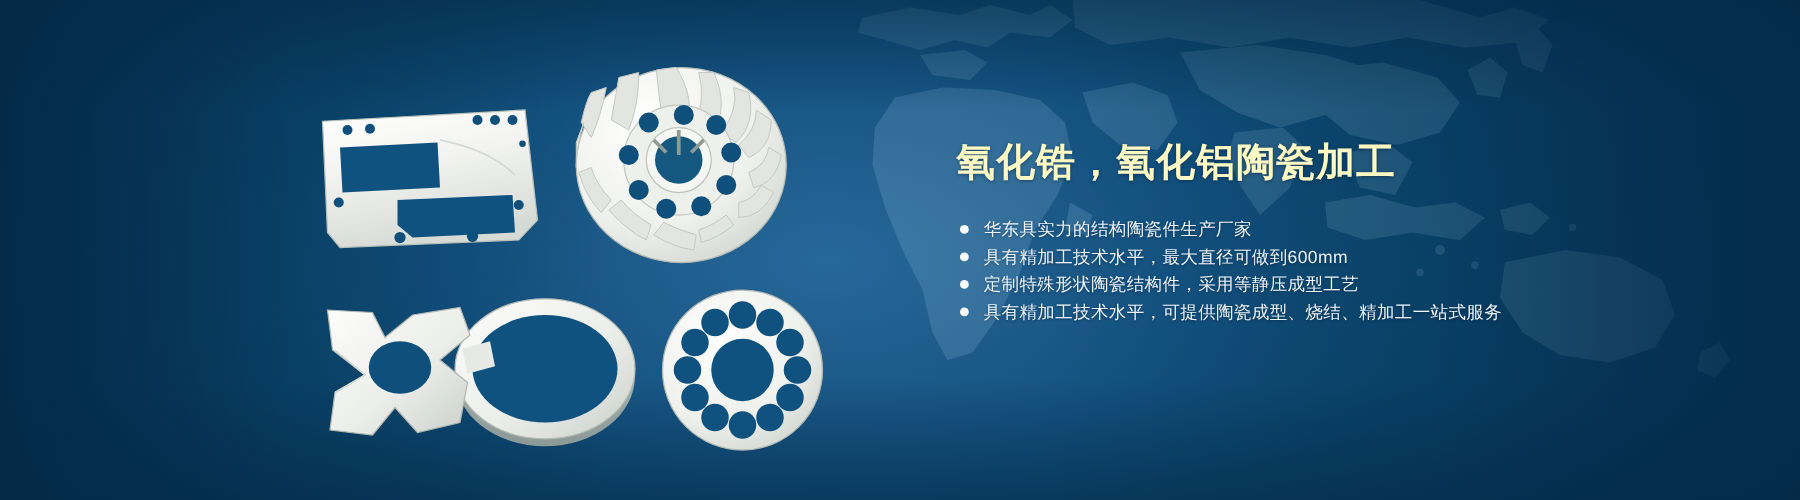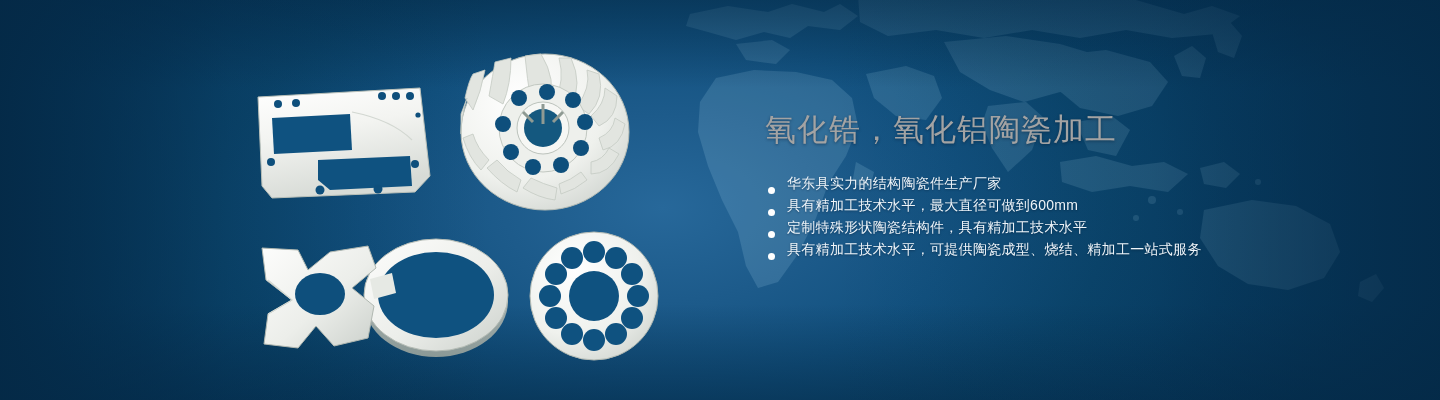--- a/index.html
+++ b/index.html
@@ -69,37 +69,37 @@
   .products svg { width: 100%; height: 100%; display: block; }
 
   
   .copy {
     position: absolute;
     left: 765px;
     top: 110px;
     width: 620px;
   }
   .headline {
-    color: #a3a3a3;
+    color: #fef9c3;
     font-size: 31px;
     line-height: 40px;
     letter-spacing: 1px;
-    font-weight: 400;
+    font-weight: 700;
     margin: 0 0 22px 0;
     white-space: nowrap;
     text-shadow: 0 1px 3px rgba(0,20,40,0.45);
   }
   .bullets {
     list-style: none;
     margin: 0;
     padding: 0;
   }
   .bullet-row {
     display: flex;
-    align-items: flex-end;
+    align-items: center;
     height: 22px;
     margin-bottom: 0px;
   }
   .dot {
     flex: 0 0 auto;
     width: 7px;
     height: 7px;
     border-radius: 50%;
     background: #ffffff;
     margin-right: 12px;
@@ -282,21 +282,21 @@
       <li class="bullet-row">
         <span class="dot"></span>
         <span class="bullet-text">华东具实力的结构陶瓷件生产厂家</span>
       </li>
       <li class="bullet-row">
         <span class="dot"></span>
         <span class="bullet-text">具有精加工技术水平，最大直径可做到600mm</span>
       </li>
       <li class="bullet-row">
         <span class="dot"></span>
-        <span class="bullet-text">定制特殊形状陶瓷结构件，具有精加工技术水平</span>
+        <span class="bullet-text">定制特殊形状陶瓷结构件，采用等静压成型工艺</span>
       </li>
       <li class="bullet-row">
         <span class="dot"></span>
         <span class="bullet-text">具有精加工技术水平，可提供陶瓷成型、烧结、精加工一站式服务</span>
       </li>
     </ul>
   </div>
 
 </div>
 

